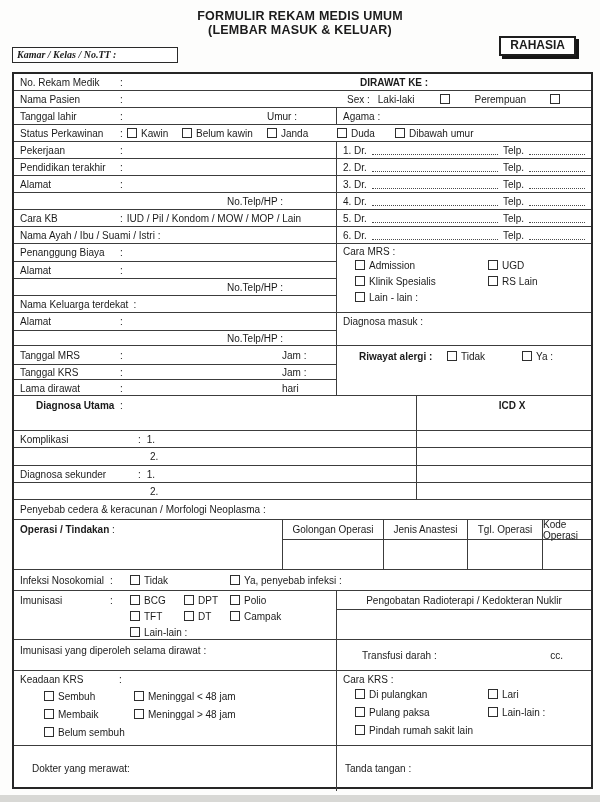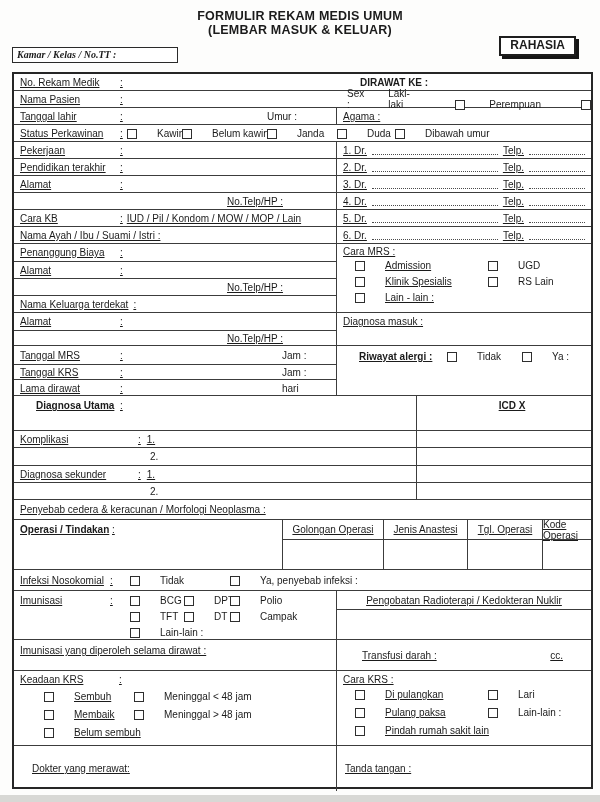--- a/index.html
+++ b/index.html
@@ -8,41 +8,41 @@
           font-size:10px; line-height:1.1; }
   .title-wrap { position:absolute; top:10px; left:0; width:100%; text-align:center; }
   .t1, .t2 { font-weight:bold; font-size:12.5px; letter-spacing:0.2px; }
   .rahasia { position:absolute; top:36px; right:24px; border:2px solid #1e1e1e; background:#fff;
              padding:1px 9px 2px 9px; font-weight:bold; font-size:12px; box-shadow:3px 3px 0 #161616;margin-left:48px; }
   .room-box { position:absolute; top:47px; left:12px; width:166px; height:16px;
               border:1.5px solid #2a2a2a; background:#fff; padding:1px 4px;
               font-family:"Liberation Serif", serif; font-weight:bold; font-style:italic; font-size:10px; }
   .form { position:absolute; left:12px; top:72px; width:581px; height:717px;
           border:2px solid #262626; background:#fff; }
-  .sec { border-bottom:1px solid #3c3c3c; position:relative; display:flex; align-items:center;text-decoration:underline; }
+  .sec { border-bottom:1px solid #3c3c3c; position:relative; display:flex; align-items:center; }
   .sec.nb { border-bottom:none; }
   .cols { align-items:stretch; }
   .lcell { width:323px; border-right:1px solid #3c3c3c; position:relative; }
   .rcell { flex:1; position:relative; }
   .row { position:relative; display:flex; align-items:center; border-bottom:1px solid #3c3c3c; }
   .row.nb { border-bottom:none; }
   .h17{height:17px} .h18{height:18px} .h19{height:19px} .h15{height:15px} .h16{height:16px}
   .h20{height:20px} .h21{height:21px} .h33{height:33px} .h35{height:35px} .h31{height:31px}
   .h45{height:45px} .h49{height:49px} .h50{height:50px} .h69{height:69px} .h75{height:75px}
   .pl6 { padding-left:6px; }
   .lbl { display:flex; padding-left:6px; align-items:center; }
   .lbl .lt { display:inline-block; min-width:100px; }
   .lbl .lt2 { min-width:118px; }
   .lbl .lt3 { min-width:90px; }
   .lbl .ltk { min-width:99px; }
   .lbl .lto { min-width:92px; font-weight:bold; }
   .abs { position:absolute; }
   .b { font-weight:bold;padding-left:16px; }
   .cb { width:10px; height:10px; border:1px solid #2e2e2e; background:#fff; display:inline-block; flex:none; }
-  .opt { display:flex; align-items:flex-end; gap:20px; }
+  .opt { display:flex; align-items:flex-start; gap:4px; }
   .drrow { display:flex; align-items:center; padding:0 6px; width:100%; }
   .lead { border-bottom:1px dotted #4a4a4a; height:9px; flex:1; margin:0 5px; }
   .lead2 { border-bottom:1px dotted #4a4a4a; height:9px; width:56px; flex:none; margin-left:5px; }
   .cen { text-align:center; }
   .opcol { border-right:1px solid #3c3c3c; display:flex; flex-direction:column; }
   .opcol.last { border-right:none; }
   .ophead { height:20px; border-bottom:1px solid #3c3c3c; display:flex; align-items:center; justify-content:center; }
   .opbody { flex:1; }
   .scanedge { position:absolute; left:0; bottom:0; width:100%; height:7px; background:#d8d8d5; }
 </style>
@@ -74,21 +74,21 @@
 
     <div class="sec h17">
       <div class="lbl">
           <span class="lt">Nama Pasien</span>
           <span>:</span>
         </div>
       <div class="abs opt" style="left:333px">
         <span>Sex :</span>
         <span style="margin-left:4px">Laki-laki</span>
         <span class="cb" style="margin-left:22px"></span>
-        <span style="margin-left:4px">Perempuan</span>
+        <span style="margin-left:20px">Perempuan</span>
         <span class="cb" style="margin-left:20px"></span>
       </div>
     </div>
 
     <div class="sec cols h17">
       <div class="lcell row nb h17">
         <div class="lbl">
             <span class="lt">Tanggal lahir</span>
             <span>:</span>
           </div>

